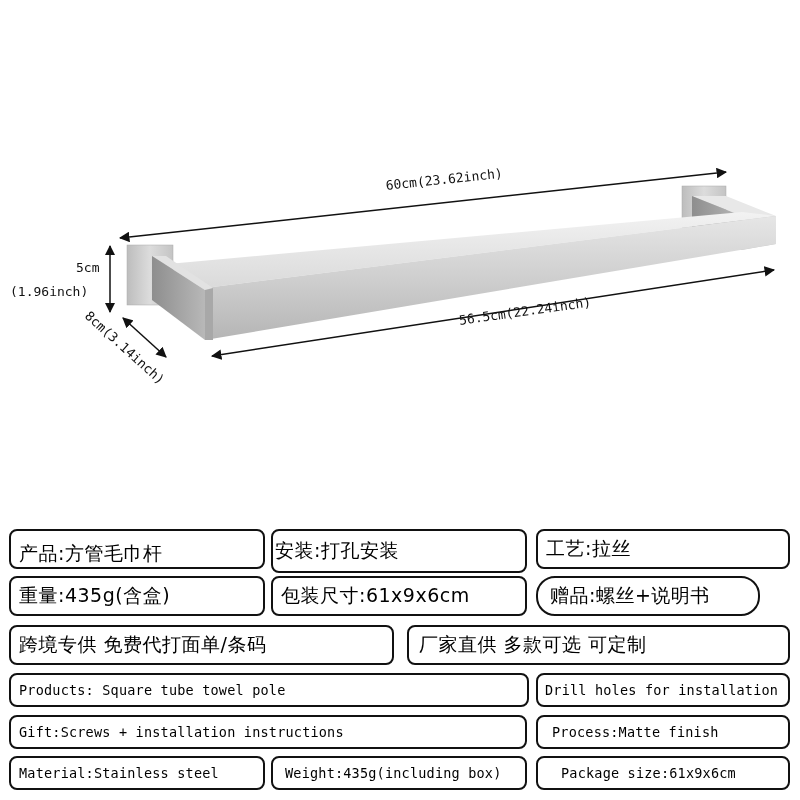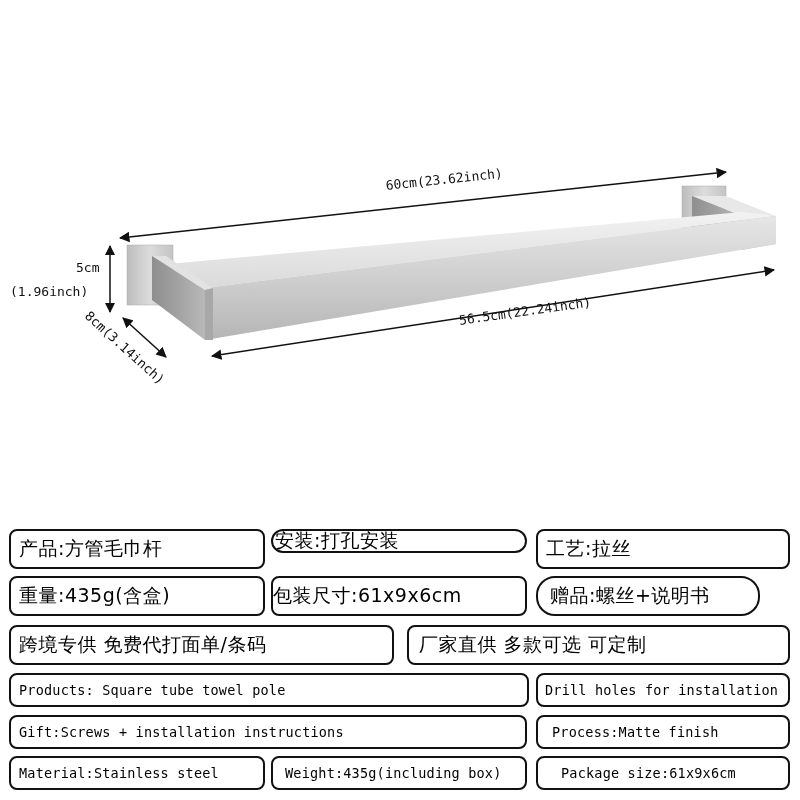--- a/index.html
+++ b/index.html
@@ -67,34 +67,34 @@
     <line x1="123" y1="318" x2="166" y2="357" stroke="#111" stroke-width="1.5" marker-start="url(#arrow)" marker-end="url(#arrow)"></line>
   </svg>
 </div>
 
 <div class="dim" style="left:385px;top:178px;transform:rotate(-6deg);transform-origin:left top;">60cm(23.62inch)</div>
 <div class="dim" style="left:458px;top:313px;transform:rotate(-8deg);transform-origin:left top;">56.5cm(22.24inch)</div>
 <div class="dim" style="left:76px;top:260px;">5cm</div>
 <div class="dim" style="left:10px;top:284px;">(1.96inch)</div>
 <div class="dim" style="left:92px;top:308px;transform:rotate(42deg);transform-origin:left top;">8cm(3.14inch)</div>
 
-<div class="box cn" style="left:9px;top:529px;width:256px;height:40px;">
+<div class="box cn" style="left:9px;top:529px;width:256px;height:40px;align-items:flex-end;">
     <span>产品:方管毛巾杆</span>
   </div>
-<div class="box cn" style="left:271px;top:529px;width:256px;height:24px;padding-left:2px;border-radius:19px;">
+<div class="box cn" style="left:271px;top:529px;width:256px;height:44px;padding-left:2px;">
     <span>安装:打孔安装</span>
   </div>
 <div class="box cn" style="left:536px;top:529px;width:254px;height:40px;">
     <span>工艺:拉丝</span>
   </div>
 
 <div class="box cn" style="left:9px;top:576px;width:256px;height:40px;">
     <span>重量:435g(含盒)</span>
   </div>
-<div class="box cn" style="left:271px;top:576px;width:256px;height:40px;padding-left:0;">
+<div class="box cn" style="left:271px;top:576px;width:256px;height:40px;padding-left:8px;">
     <span>包装尺寸:61x9x6cm</span>
   </div>
 <div class="box cn" style="left:536px;top:576px;width:224px;height:40px;padding-left:12px;border-radius:19px;">
     <span>赠品:螺丝+说明书</span>
   </div>
 
 <div class="box cn" style="left:9px;top:625px;width:385px;height:40px;">
     <span>跨境专供 免费代打面单/条码</span>
   </div>
 <div class="box cn" style="left:407px;top:625px;width:383px;height:40px;padding-left:10px;">

